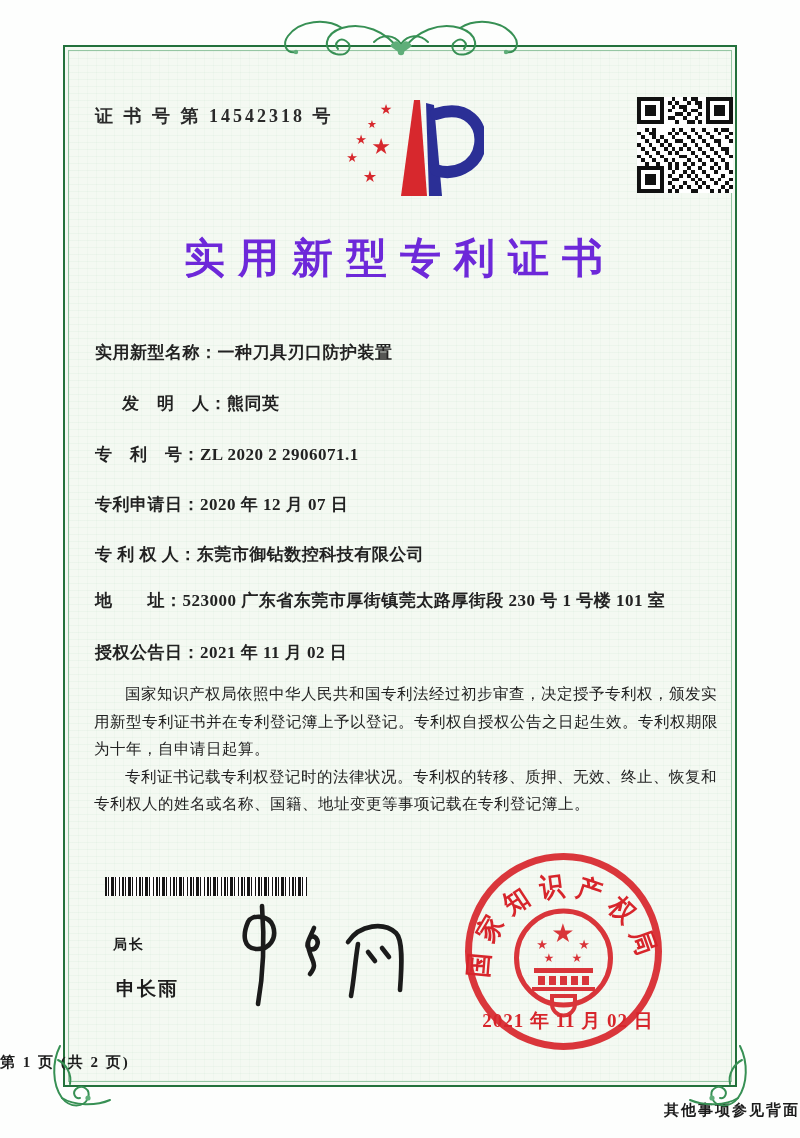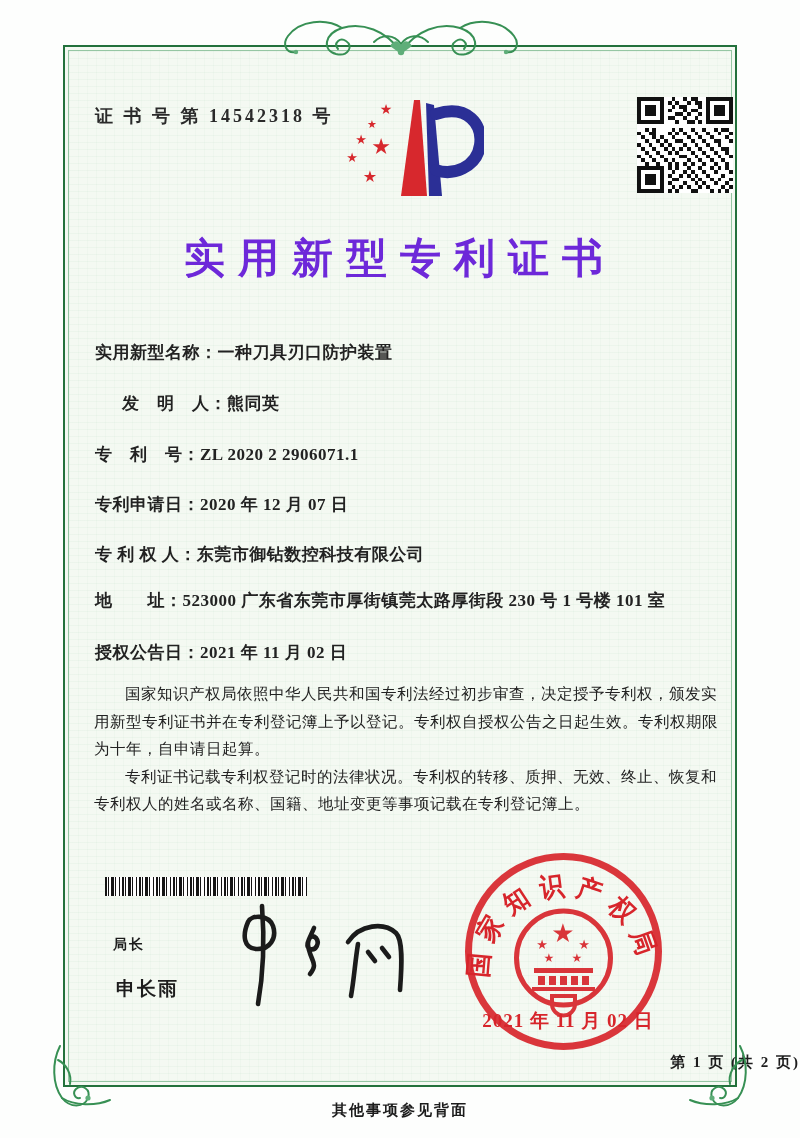--- a/index.html
+++ b/index.html
@@ -69,25 +69,25 @@
   .signer-name { position: absolute; left: 116px; top: 976px; font-size: 19px; font-weight: 600; letter-spacing: 2px; text-align: center; }
   .signature { position: absolute; left: 198px; top: 898px; }
 
   .seal { position: absolute; left: 462px; top: 850px; z-index: 2; }
   .seal-date {
     position: absolute; left: 468px; top: 1008px; width: 200px; z-index: 2;
     color: #d7252b; font-size: 19px; font-weight: 700; letter-spacing: 1px; text-align: center;
   }
 
   .page-num {
-    position: absolute; left: 0; top: 1053px; width: 800px; text-align: right;
+    position: absolute; left: 0; top: 1053px; width: 800px; text-align: left;
     font-size: 15px; font-weight: 600; letter-spacing: 2px; z-index: 1;
   }
   .back-note {
-    position: absolute; left: 0; top: 1101px; width: 800px; text-align: center;
+    position: absolute; left: 0; top: 1101px; width: 800px; text-align: right;
     font-size: 15px; font-weight: 600; letter-spacing: 2px; color: #1c1c1c;
   }
 </style>
 </head>
 <body>
 
 <div class="page">
 
   <div class="frame">
     <div class="frame-inner"></div>

